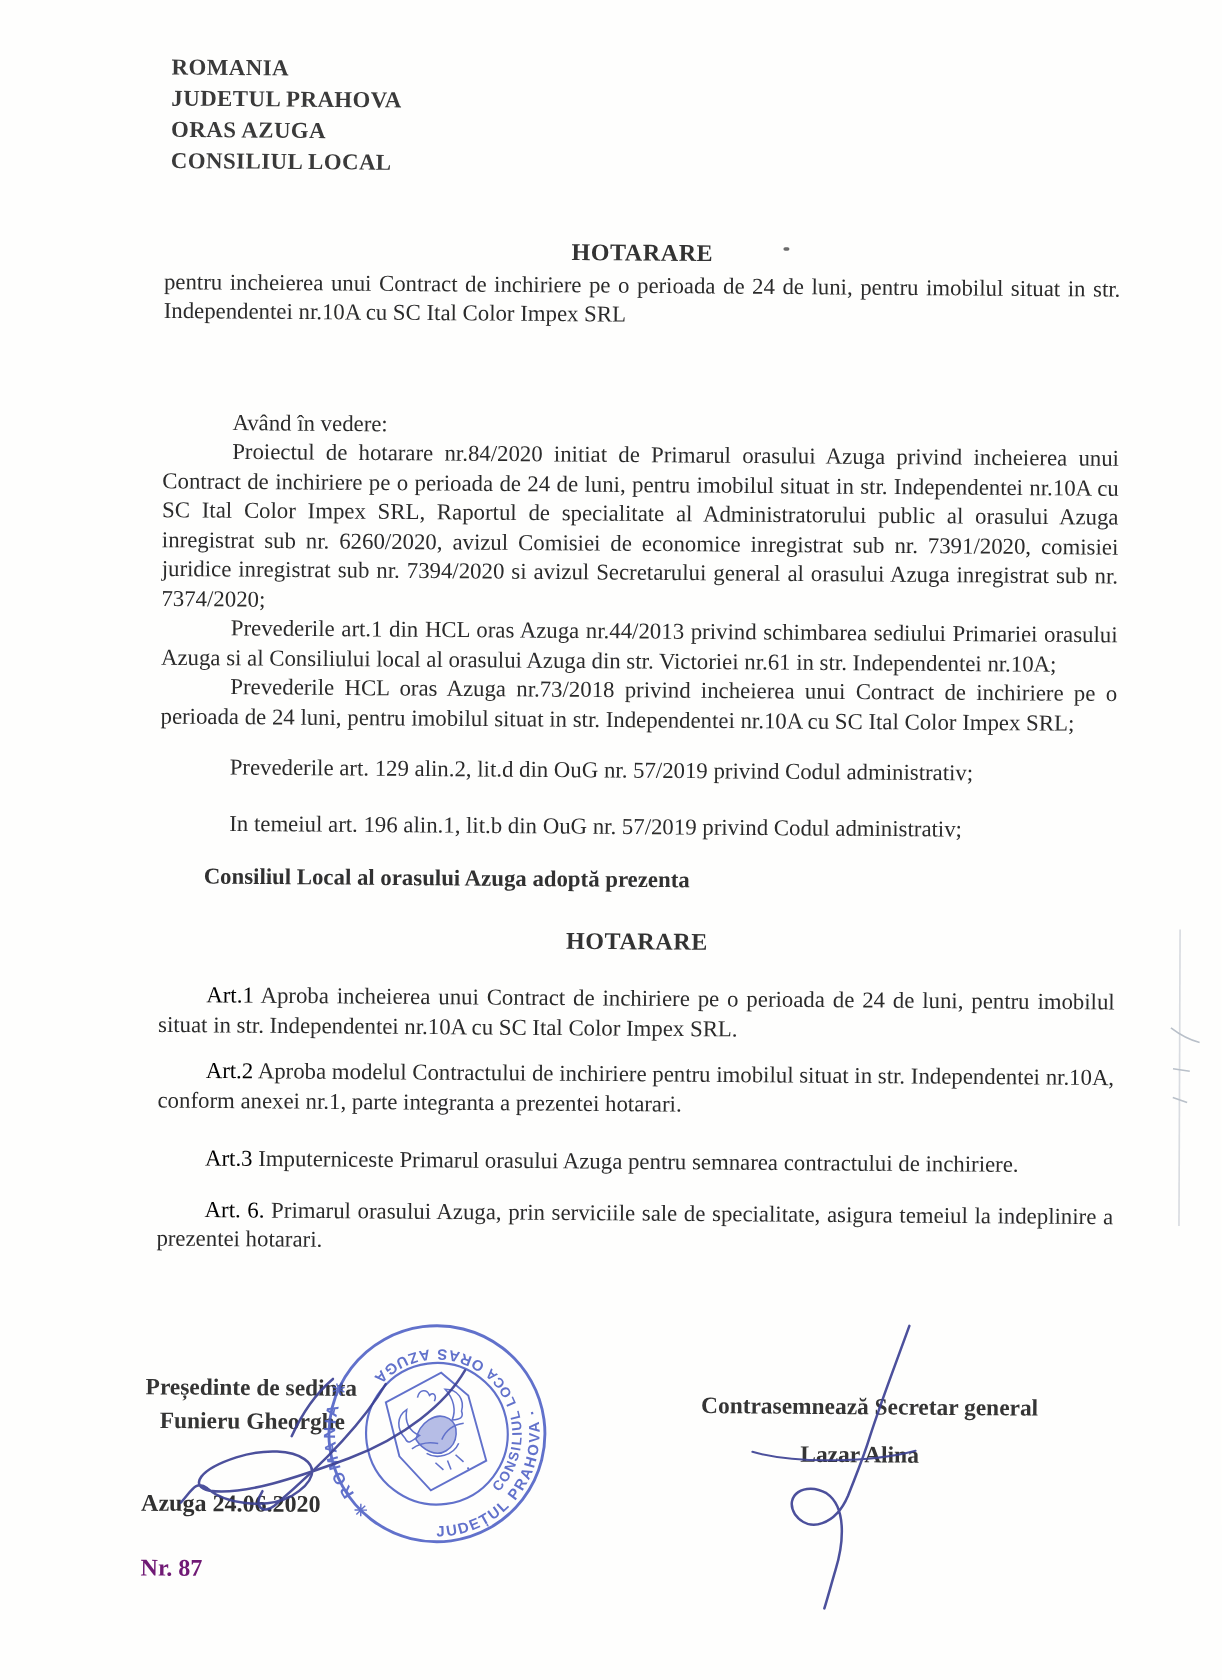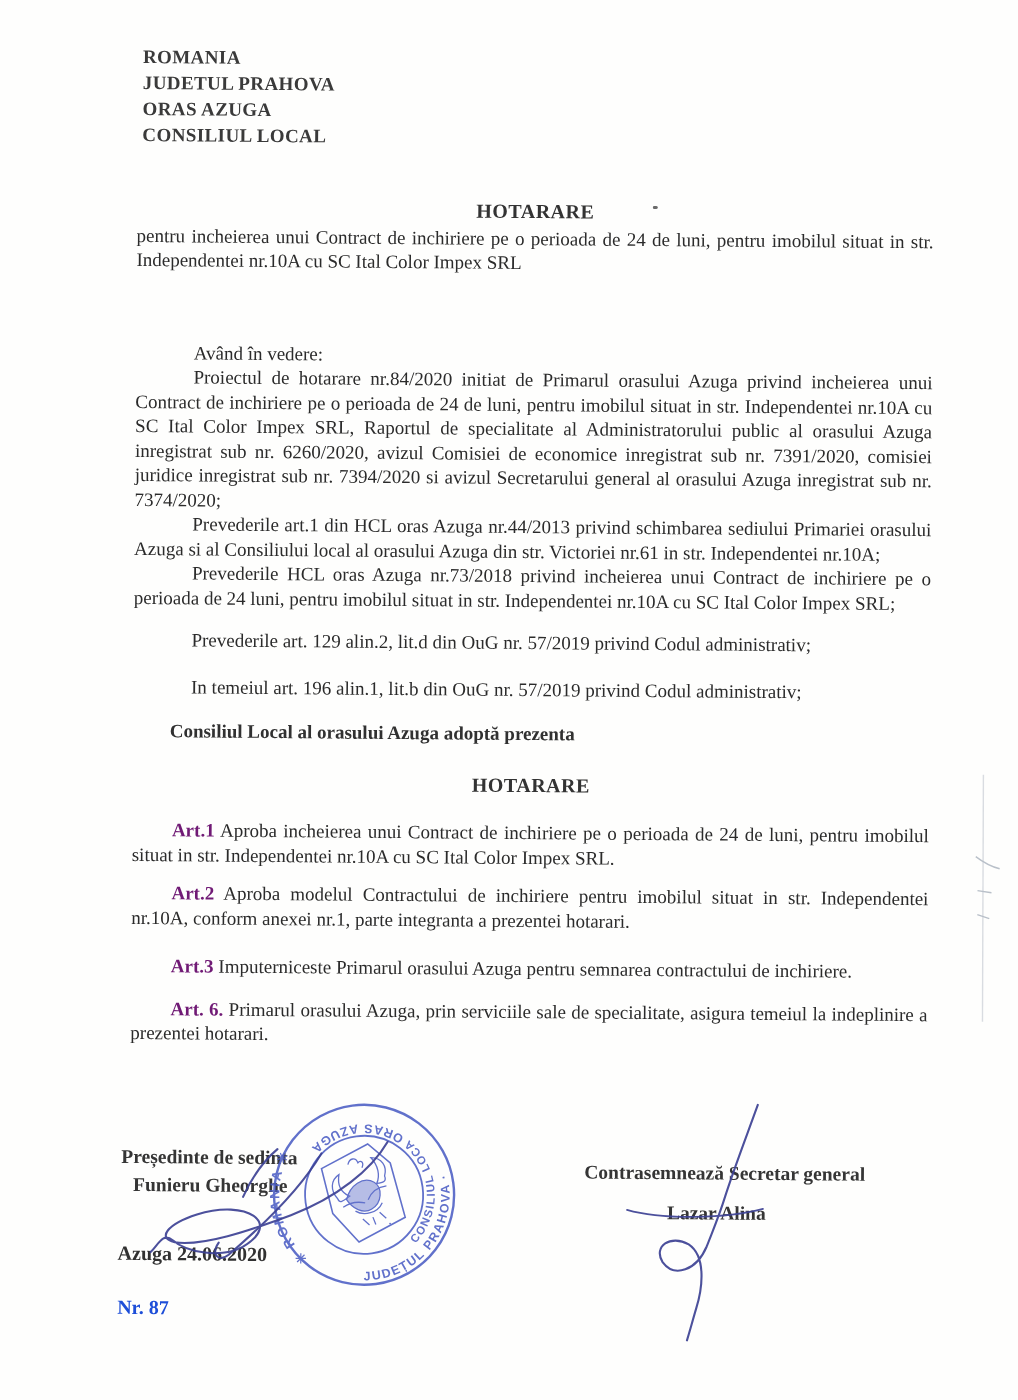--- a/index.html
+++ b/index.html
@@ -33,32 +33,32 @@
     position:absolute;left:516px;top:6px;width:5px;height:3px;background:#6b6b6b;border-radius:2px;
   }
   .subtitle{margin-top:3px !important;}
   .intro{margin-top:68px !important;text-indent:58px;text-align:left !important;}
   .para{text-indent:58px;}
   .gap-small{margin-top:18px !important;}
   .gap-line{margin-top:22px !important;}
   .adoption{margin-top:20px !important;margin-left:37px !important;font-weight:bold;text-align:left !important;color:#313131;}
   .decision-heading{margin-top:26px !important;text-align:center !important;font-weight:bold;font-size:20px;letter-spacing:0.5px;color:#333;}
   .art{text-indent:40px;}
-  .art .lbl{font-weight:bold;color:#701a75;}
+  .art .lbl{font-weight:normal;color:#000000;}
   .art1{margin-top:24px !important;}
   .art2{margin-top:14px !important;}
   .art3{margin-top:24px !important;}
   .art4{margin-top:18px !important;}
   
   .sig-left-role{position:absolute;left:130px;top:1146px;font-weight:bold;font-size:19.5px;color:#353535;}
   .sig-left-name{position:absolute;left:142px;top:1174px;font-weight:bold;font-size:19.5px;color:#353535;}
   .sig-right-role{position:absolute;left:593px;top:1158px;font-weight:bold;font-size:19.5px;color:#353535;}
   .sig-right-name{position:absolute;left:676px;top:1186px;font-weight:bold;font-size:19.5px;color:#353535;margin-top:12px;}
   .place-date{position:absolute;left:127px;top:1242px;font-weight:bold;font-size:20px;color:#313131;}
-  .decision-number{position:absolute;left:127px;top:1296px;font-weight:bold;font-size:20px;color:#1d4ed8;}
+  .decision-number{position:absolute;left:127px;top:1296px;font-weight:bold;font-size:20px;color:#701a75;}
   
   .overlay{position:absolute;left:0;top:0;width:1018px;height:1400px;pointer-events:none;}
   .stamp-svg{position:absolute;left:272px;top:1092px;width:202px;height:202px;}
   .stamp-text{font-family:"Liberation Sans",sans-serif;font-weight:bold;}
 </style>
 </head>
 <body>
 
 <div class="page">
   <div class="scan">

